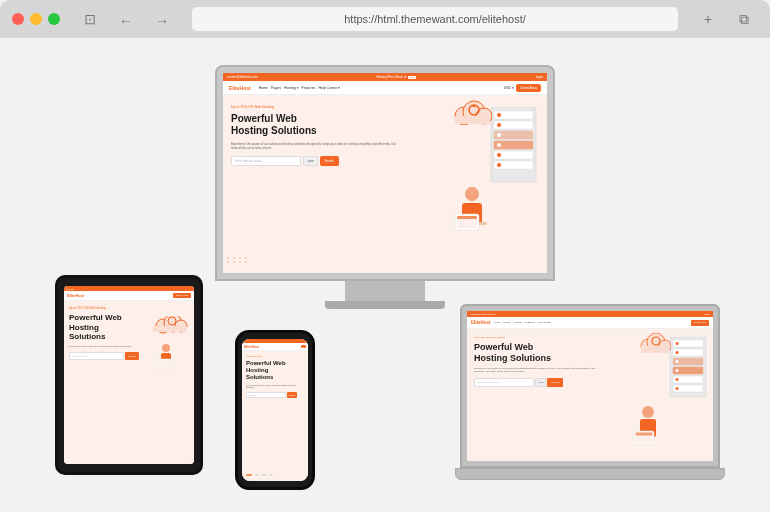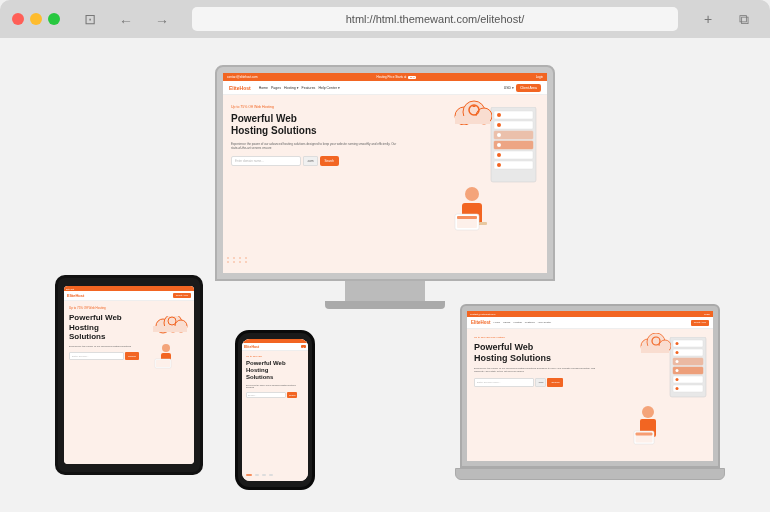--- a/index.html
+++ b/index.html
@@ -352,21 +352,21 @@
   <div class="browser-titlebar">
     <div class="traffic-lights">
       <div class="traffic-light tl-red"></div>
       <div class="traffic-light tl-yellow"></div>
       <div class="traffic-light tl-green"></div>
     </div>
     <button class="browser-btn">⊡</button>
     <button class="browser-btn">←</button>
     <button class="browser-btn">→</button>
     <div class="address-bar">
-      <span>html://html.themewant.com/elitehost/</span>
+      <span>https://html.themewant.com/elitehost/</span>
     </div>
     <button class="browser-btn">+</button>
     <button class="browser-btn">⧉</button>
   </div>
 
   <div class="browser-content">
     <div class="devices-container">
 
       <div class="desktop-monitor">
         <div class="monitor-frame">

